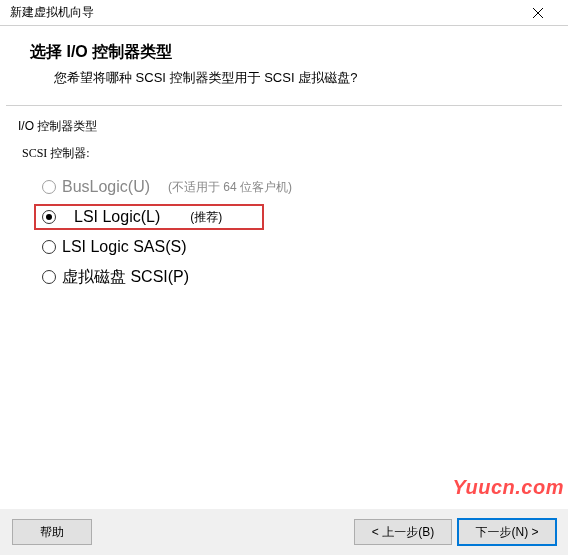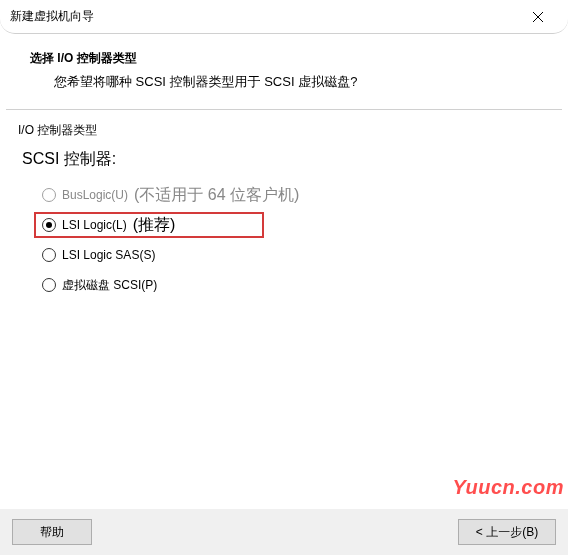--- a/index.html
+++ b/index.html
@@ -12,69 +12,69 @@
   }
   .window {
     width: 568px;
     height: 555px;
     position: relative;
     background: #fff;
     display: flex;
     flex-direction: column;
   }
   .titlebar {
-    height: 34px;
+    height: 26px;
     display: flex;
     align-items: center;
     padding: 0 8px 0 10px;
     border-bottom: 1px solid #d0d0d0;
-    border-radius: 15px;
   }
   .titlebar-title {
     flex: 1;
     font-size: 12px;
   }
   .close-btn {
     width: 45px;
     height: 28px;
     display: flex;
     align-items: center;
     justify-content: center;
     font-size: 14px;
     color: #000;
   }
   .close-btn svg { width: 10px; height: 10px; }
   .header-area {
     padding: 16px 0 18px 30px;
   }
   .header-title {
     font-weight: bold;
-    font-size: 12px;
+    font-size: 16px;
     margin-bottom: 6px;
   }
   .header-sub {
     font-size: 13px;
     padding-left: 24px;
   }
   .hr {
     border: none;
     border-top: 1px solid #d0d0d0;
     margin: 0 6px 0 6px;
   }
   .content {
     flex: 1;
     padding: 12px 18px 0 18px;
   }
   .section-label {
     font-size: 12px;
     margin-bottom: 10px;
   }
   .field-label {
-    font-size: 16px;
+    font-size: 12px;
     margin: 8px 0 10px 4px;
+    font-family: Liberation Serif, serif;
   }
   .radio-list {
     padding-left: 24px;
   }
   .radio-row {
     display: flex;
     align-items: center;
     height: 30px;
     gap: 6px;
   }
@@ -88,31 +88,31 @@
     justify-content: center;
     flex-shrink: 0;
   }
   .radio.disabled { border-color: #a0a0a0; }
   .radio .dot {
     width: 6px;
     height: 6px;
     background: #000;
     border-radius: 50%;
   }
-  .radio-label { font-size: 12px; }
+  .radio-label { font-size: 16px; }
   .radio-label.disabled { color: #888; }
-  .radio-hint { font-size: 16px; }
+  .radio-hint { font-size: 12px; margin-left: 12px; }
   .radio-hint.disabled { color: #888; }
   .highlight-box {
     border: 2px solid #d43a3a;
     padding: 2px 6px;
     margin-left: -8px;
     display: inline-flex;
     align-items: center;
-    gap: 6px;
+    gap: 18px;
     height: 26px;
     width: 230px;
   }
   .watermark {
     position: absolute;
     right: 4px;
     bottom: 56px;
     color: #ff3b3b;
     font-family: Arial, sans-serif;
     font-size: 20px;
@@ -205,15 +205,16 @@
 
     </div>
   </div>
 
   <div class="watermark">Yuucn.com</div>
 
   <div class="button-bar">
     <button class="btn help">帮助</button>
     <span class="spacer"></span>
     <button class="btn">&lt; 上一步(B)</button>
+    <button class="btn primary">下一步(N) &gt;</button>
   </div>
 
 </div>
 
 </body></html>

